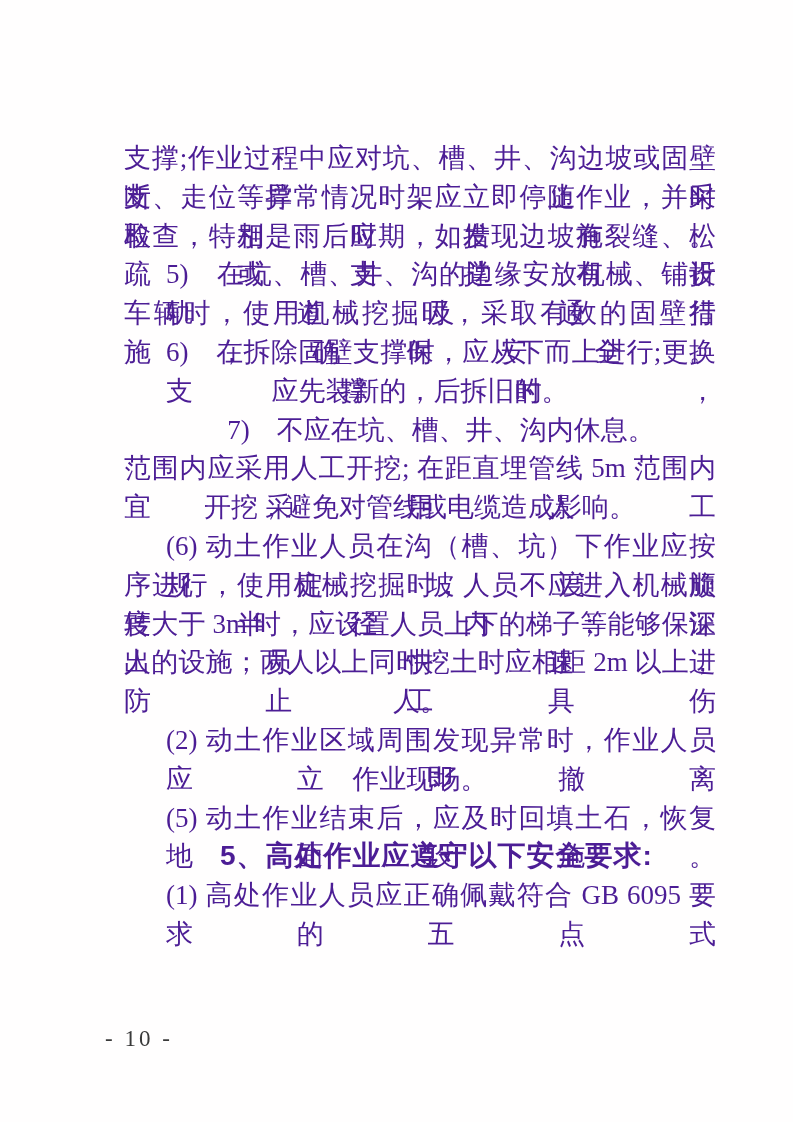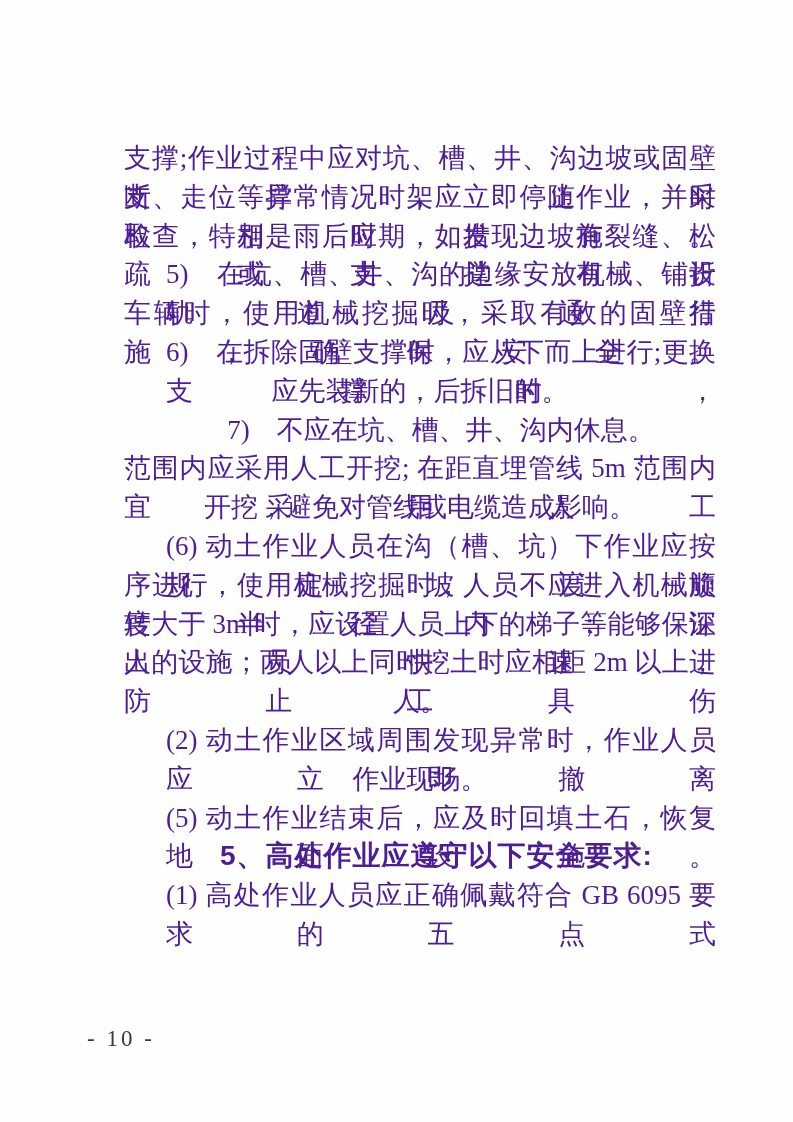--- a/index.html
+++ b/index.html
@@ -43,21 +43,21 @@
     padding-left: 33px;
   }
   .line.bold {
     font-weight: 700;
     font-size: 28px;
     font-family: "Liberation Sans", "DejaVu Sans", sans-serif;
     letter-spacing: 1px;
   }
   .footer {
     position: absolute;
-    left: 87px;
+    left: 105px;
     top: 1026px;
     font-size: 23px;
     letter-spacing: 3px;
     color: #3a3a3a;
     font-family: "Liberation Serif", "DejaVu Serif", serif;
   }
 </style>
 </head>
 <body>
 

